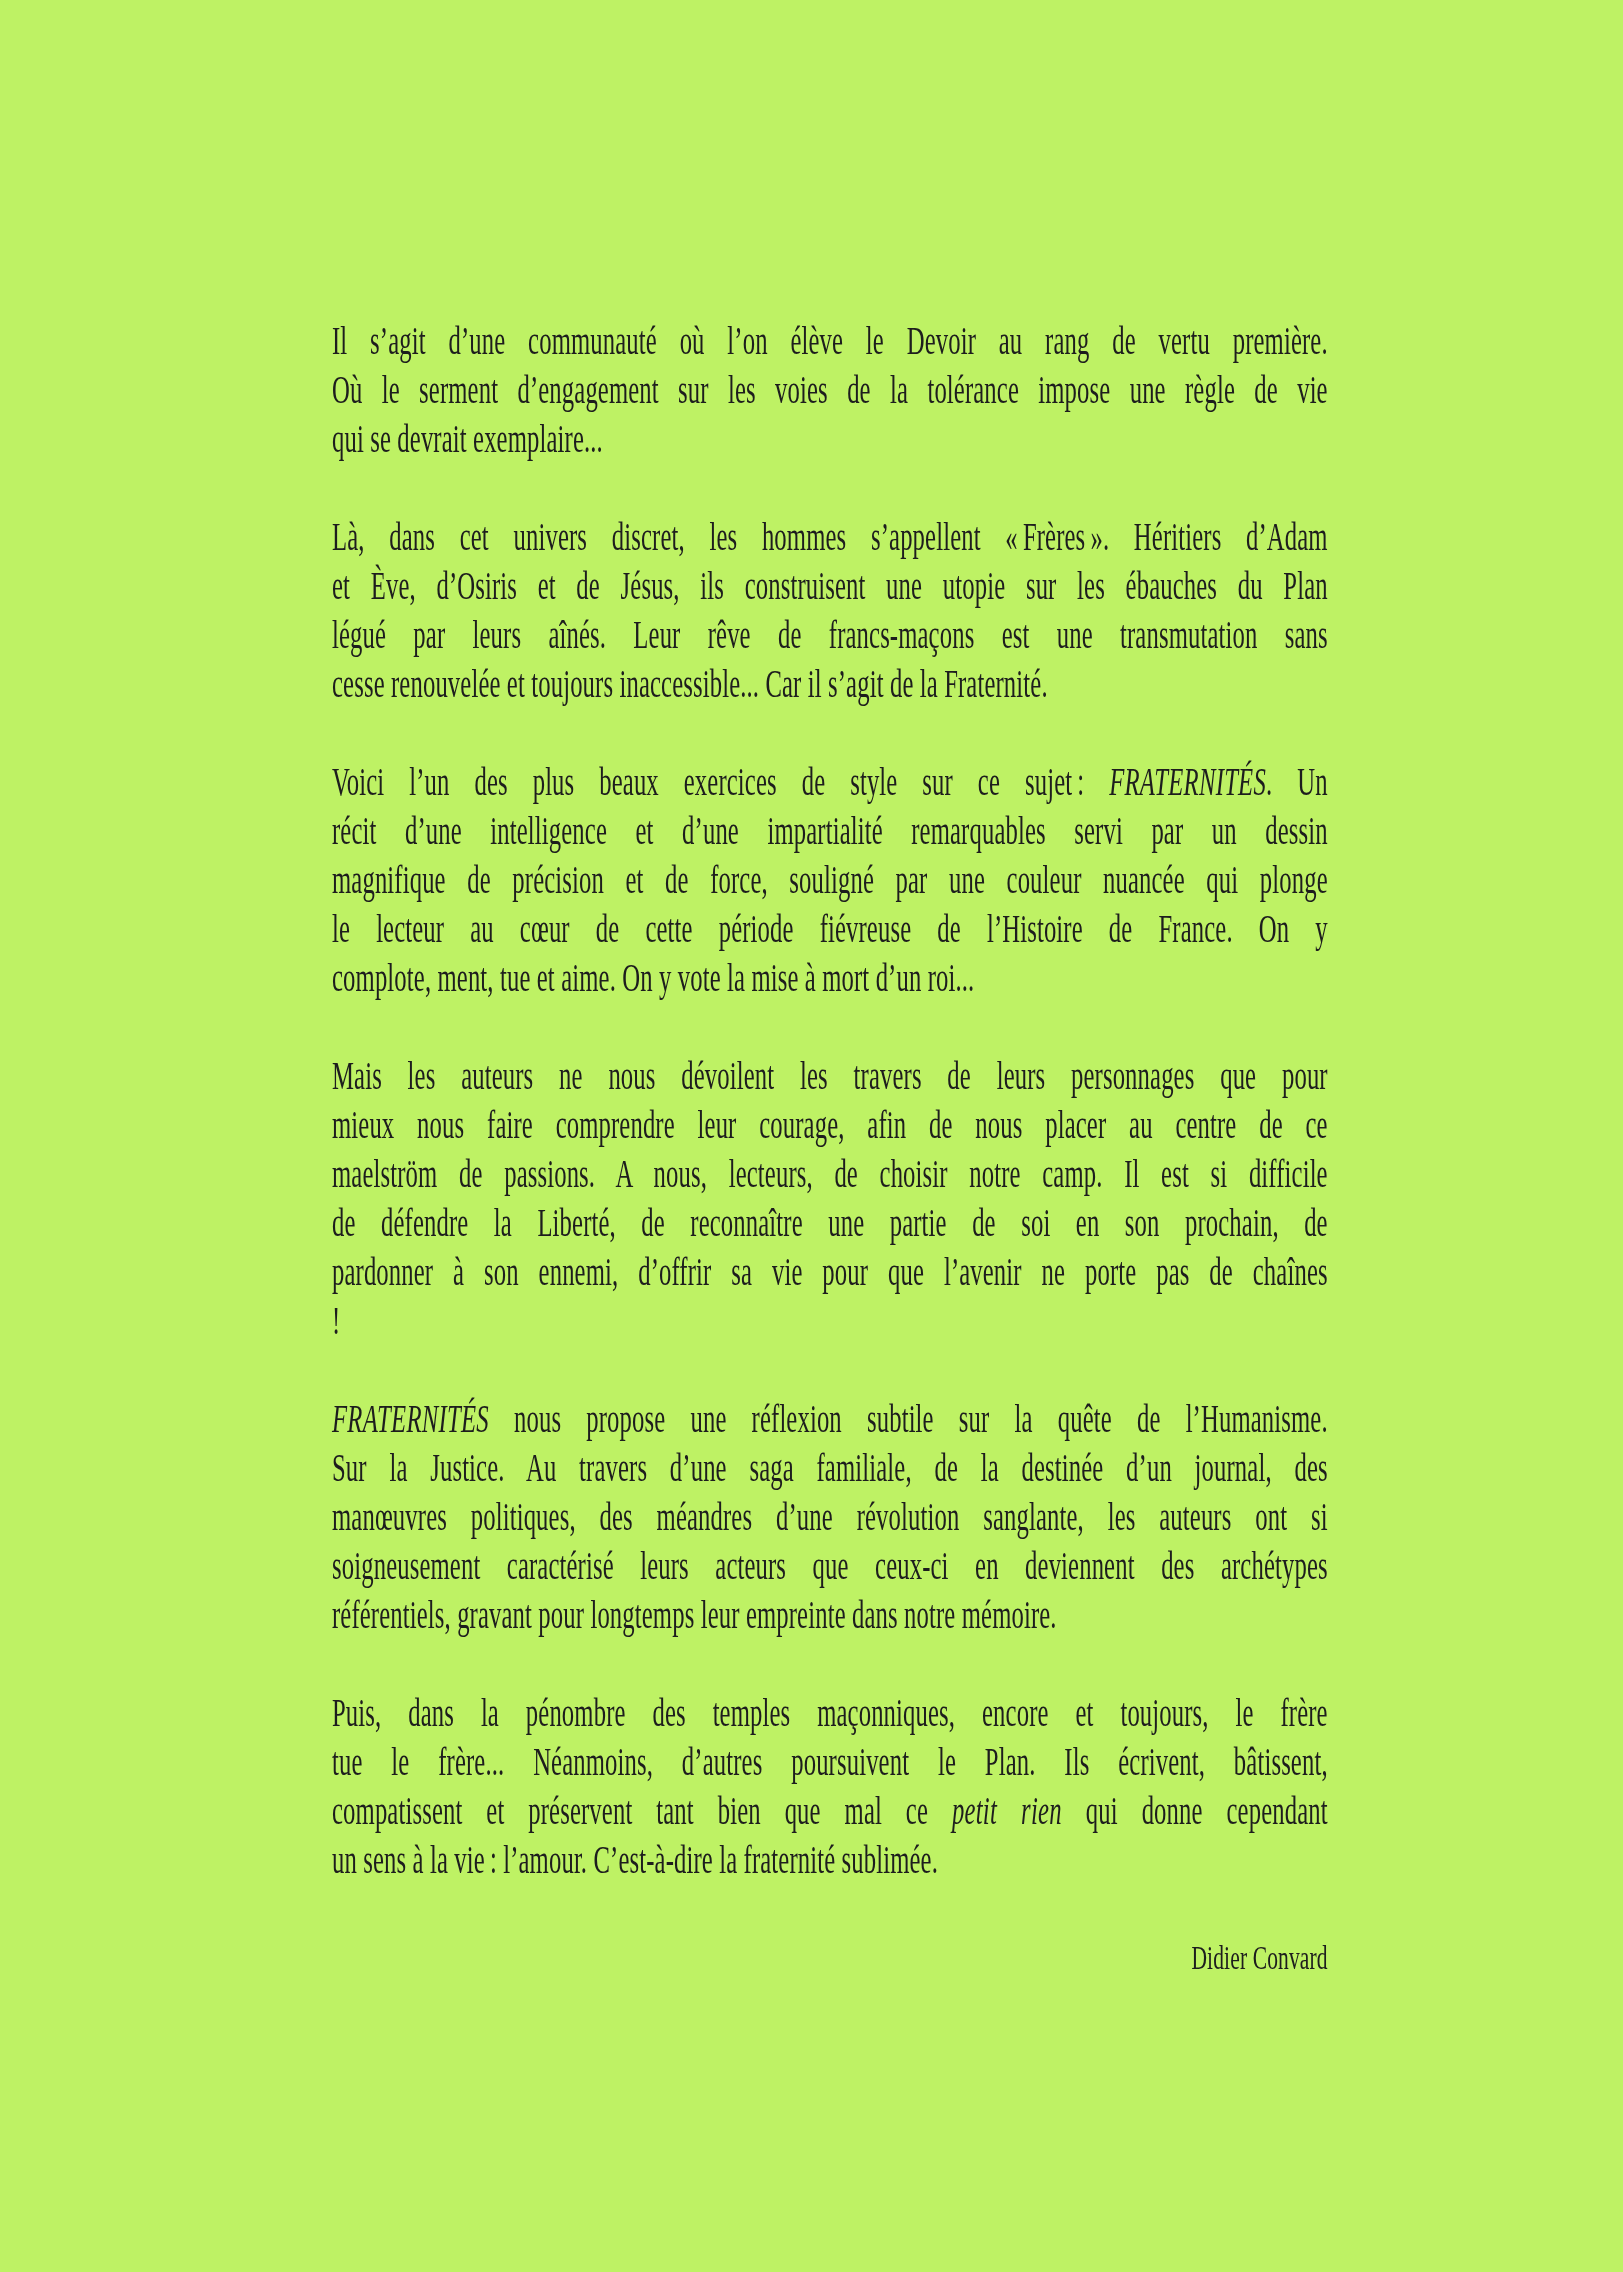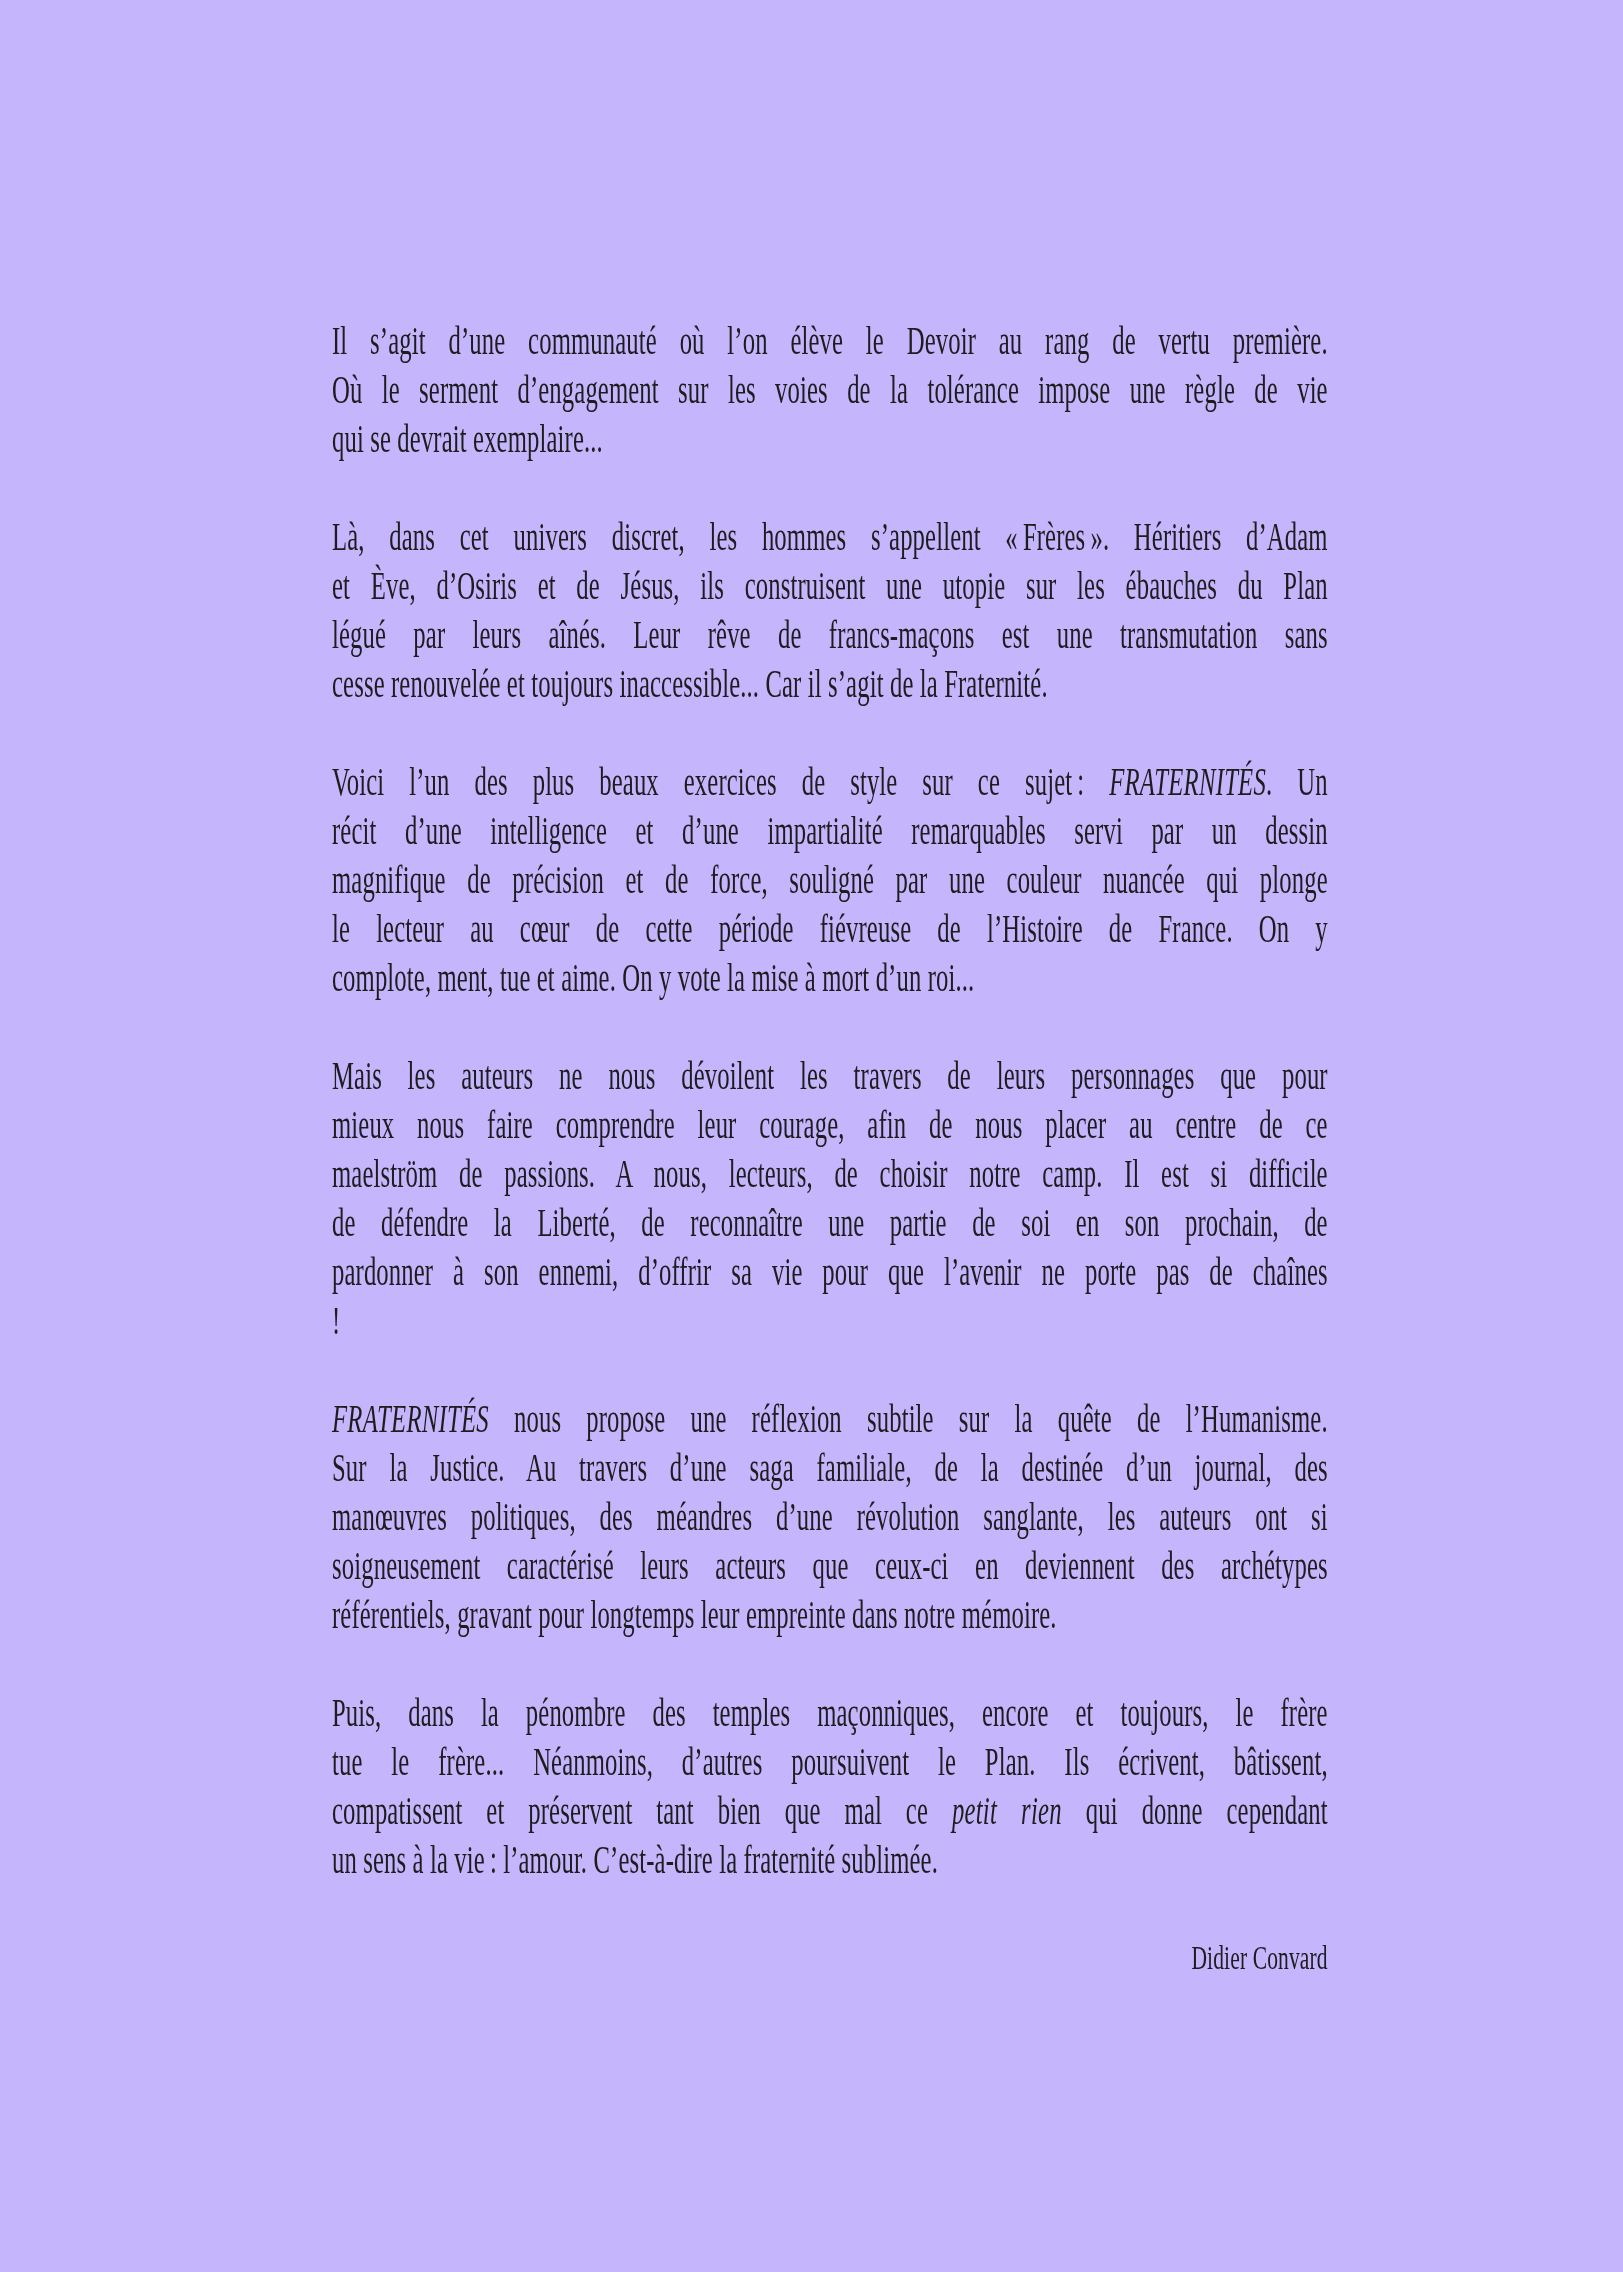--- a/index.html
+++ b/index.html
@@ -46,21 +46,21 @@
   .signature {
     margin-top: 49px;
     text-align: right;
     font-size: 34px;
     line-height: 49px;
   }
 </style>
 </head>
 <body>
 
-<div class="page" style="background: #c4b5fd; color: rgb(29, 29, 29);">
+<div class="page" style="background: #bef264; color: rgb(29, 29, 29);">
   <div class="text-block">
     <div id="paragraphs">
         <div class="para">
           <div class="line">Il s’agit d’une communauté où l’on élève le Devoir au rang de vertu première.</div>
           <div class="line">Où le serment d’engagement sur les voies de la tolérance impose une règle de vie</div>
           <div class="line last">qui se devrait exemplaire...</div>
         </div>
         <div class="para">
           <div class="line">Là, dans cet univers discret, les hommes s’appellent « Frères ». Héritiers d’Adam</div>
           <div class="line">et Ève, d’Osiris et de Jésus, ils construisent une utopie sur les ébauches du Plan</div>

